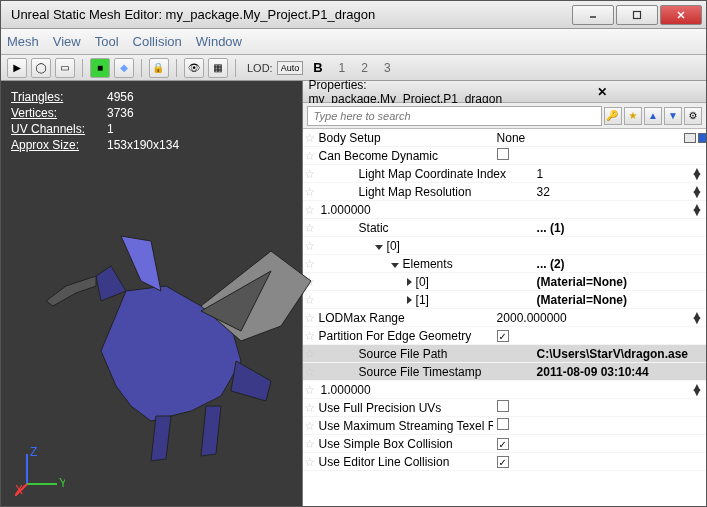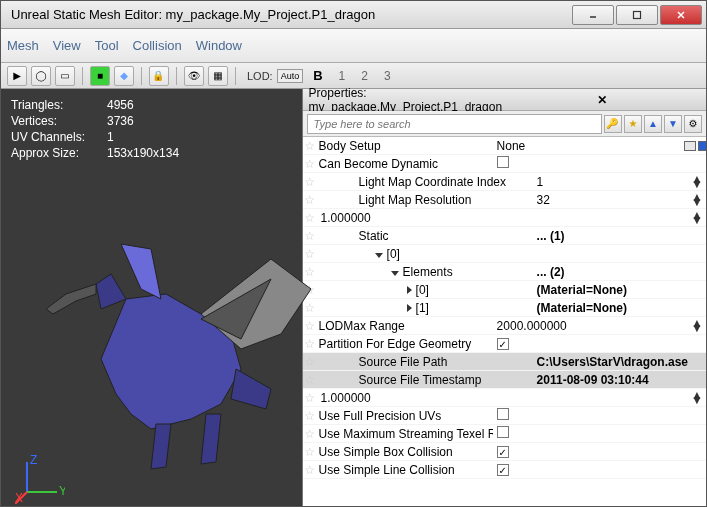--- a/index.html
+++ b/index.html
@@ -4,36 +4,36 @@
 <style>
 * { margin: 0; padding: 0; box-sizing: border-box; font-family: "Segoe UI", Tahoma, sans-serif; font-size: 12px; }
 body { background: #fff; width: 707px; height: 507px; overflow: hidden; border: 1px solid #555; }
 
 .titlebar { height: 28px; background: linear-gradient(#f0f0f0, #d8d8d8); display: flex; align-items: center; border-bottom: 1px solid #999; }
 .titlebar .title { flex: 1; padding-left: 10px; font-size: 13px; color: #000; }
 .wbtn { width: 42px; height: 20px; margin: 2px 2px 2px 0; border: 1px solid #888; border-radius: 2px; display: flex; align-items: center; justify-content: center; background: linear-gradient(#f8f8f8,#e0e0e0); }
 .wbtn.close { background: linear-gradient(#e56a6a,#c83030); color: #fff; margin-right: 4px; }
 .wbtn svg { width: 10px; height: 10px; }
 
-.menubar { height: 34px; background: linear-gradient(#f8f8f8,#e8e8e8); display: flex; align-items: center; border-bottom: 1px solid #aaa; padding-left: 6px; gap: 14px; }
+.menubar { height: 26px; background: linear-gradient(#f8f8f8,#e8e8e8); display: flex; align-items: center; border-bottom: 1px solid #aaa; padding-left: 6px; gap: 14px; }
 .menubar span { color: #4b6b94; font-size: 13px; cursor: default; }
 
 .toolbar { height: 26px; background: linear-gradient(#f0f0f0,#dcdcdc); display: flex; align-items: center; border-bottom: 1px solid #999; padding-left: 6px; gap: 4px; }
 .tbtn { width: 20px; height: 20px; border: 1px solid #aaa; border-radius: 2px; background: linear-gradient(#fafafa,#e4e4e4); display: flex; align-items: center; justify-content: center; font-size: 10px; }
 .tsep { width: 1px; height: 18px; background: #aaa; margin: 0 3px; }
 .lodlbl { font-size: 11px; color: #333; margin-left: 4px; }
 .lodauto { font-size: 9px; border: 1px solid #999; padding: 1px 3px; background: #eee; }
 .lodb { font-weight: bold; font-size: 13px; margin: 0 6px; }
 .lodnum { font-size: 12px; color: #666; margin: 0 6px; }
 
 .workspace { display: flex; height: calc(100% - 80px); }
 
 .viewport { width: 337px; background: #3a3a3a; position: relative; color: #fff; font-family: Consolas, monospace; font-size: 12px; }
 .vpstats { position: absolute; top: 8px; left: 10px; line-height: 16px; }
-.vpstats div span:first-child { display: inline-block; width: 96px; }
+.vpstats div span:first-child { display: inline-block; width: 96px; text-decoration: underline; }
 .axis { position: absolute; bottom: 10px; left: 14px; width: 50px; height: 50px; }
 
 .proppane { flex: 1; color: #000; display: flex; flex-direction: column; border-left: 1px solid #777; }
 .phead { height: 22px; background: linear-gradient(#eee,#d4d4d4); display: flex; align-items: center; padding: 4px 6px; border-bottom: 1px solid #aaa; font-size: 11px; }
 .phead span { flex: 1; }
 .phead .x { width: 14px; height: 14px; display: flex; align-items: center; justify-content: center; font-weight: bold; cursor: pointer; }
 .psearch { height: 26px; display: flex; align-items: center; padding: 3px 4px; gap: 2px; border-bottom: 1px solid #bbb; background: #eee; }
 .psearch input { flex: 1; height: 20px; border: 1px solid #aaa; padding: 7px 6px; font-size: 11px; font-style: italic; color: #888; }
 .psearch .pbtn { width: 18px; height: 18px; border: 1px solid #aaa; background: linear-gradient(#fafafa,#e0e0e0); display: flex; align-items: center; justify-content: center; font-size: 10px; }
 
@@ -304,20 +304,20 @@
 
       <div class="prow">
         <span class="pstar">☆</span>
         <span class="pname">Use Simple Box Collision</span>
         <span class="pval"><span class="chk">✓</span></span>
         <span class="pctl"></span>
       </div>
 
       <div class="prow">
         <span class="pstar">☆</span>
-        <span class="pname">Use Simple Line Collision</span>
+        <span class="pname">Use Editor Line Collision</span>
         <span class="pval"><span class="chk">✓</span></span>
         <span class="pctl"></span>
       </div>
 
     </div>
   </div>
 </div>
 
 </body></html>

